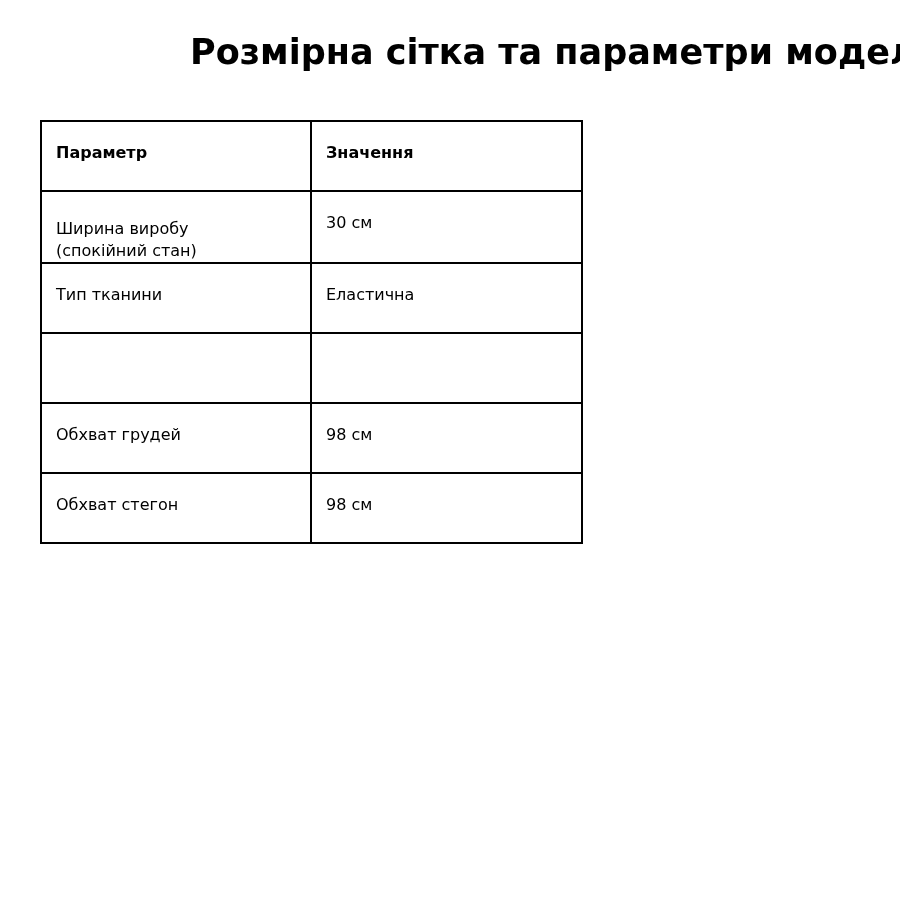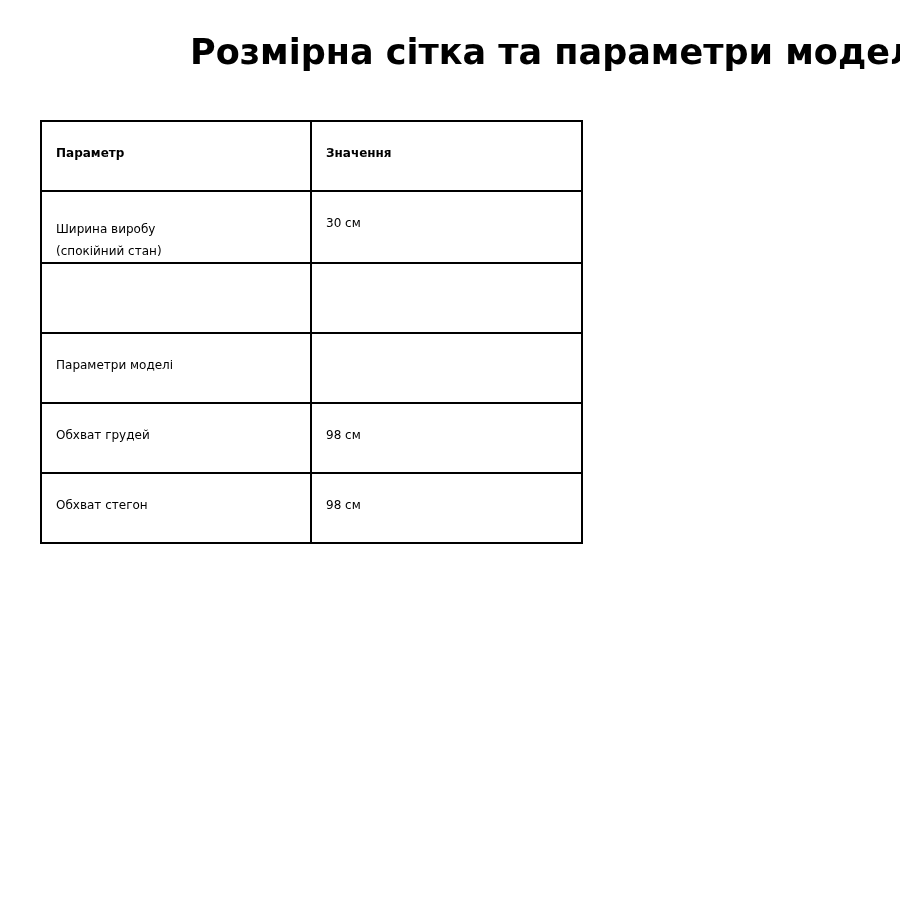--- a/index.html
+++ b/index.html
@@ -35,21 +35,21 @@
       table-layout: fixed;
       width: 541px;
     }
     table.size-table td, table.size-table th {
       border: 2px solid #000000;
       height: 70px;
       box-sizing: border-box;
       padding: 20px 14px 0 14px;
       vertical-align: top;
       text-align: left;
-      font-size: 12px;
+      font-size: 16px;
       line-height: 22px;
       font-weight: normal;
     }
     table.size-table th {
       font-weight: bold;
     }
     col.c1 { width: 270px; }
     col.c2 { width: 271px; }
   </style>
 </head>
@@ -69,25 +69,25 @@
         <th>Значення</th>
       </tr>
     </thead>
     <tbody>
       <tr>
         <td style="white-space: pre-line; padding-top: 26px;">Ширина виробу
 (спокійний стан)</td>
         <td>30 см</td>
       </tr>
       <tr>
-        <td></td>
-        <td></td>
+        <td>Тип тканини</td>
+        <td>Еластична</td>
       </tr>
       <tr>
-        <td>Параметри моделі</td>
+        <td></td>
         <td></td>
       </tr>
       <tr>
         <td>Обхват грудей</td>
         <td>98 см</td>
       </tr>
       <tr>
         <td>Обхват стегон</td>
         <td>98 см</td>
       </tr>

